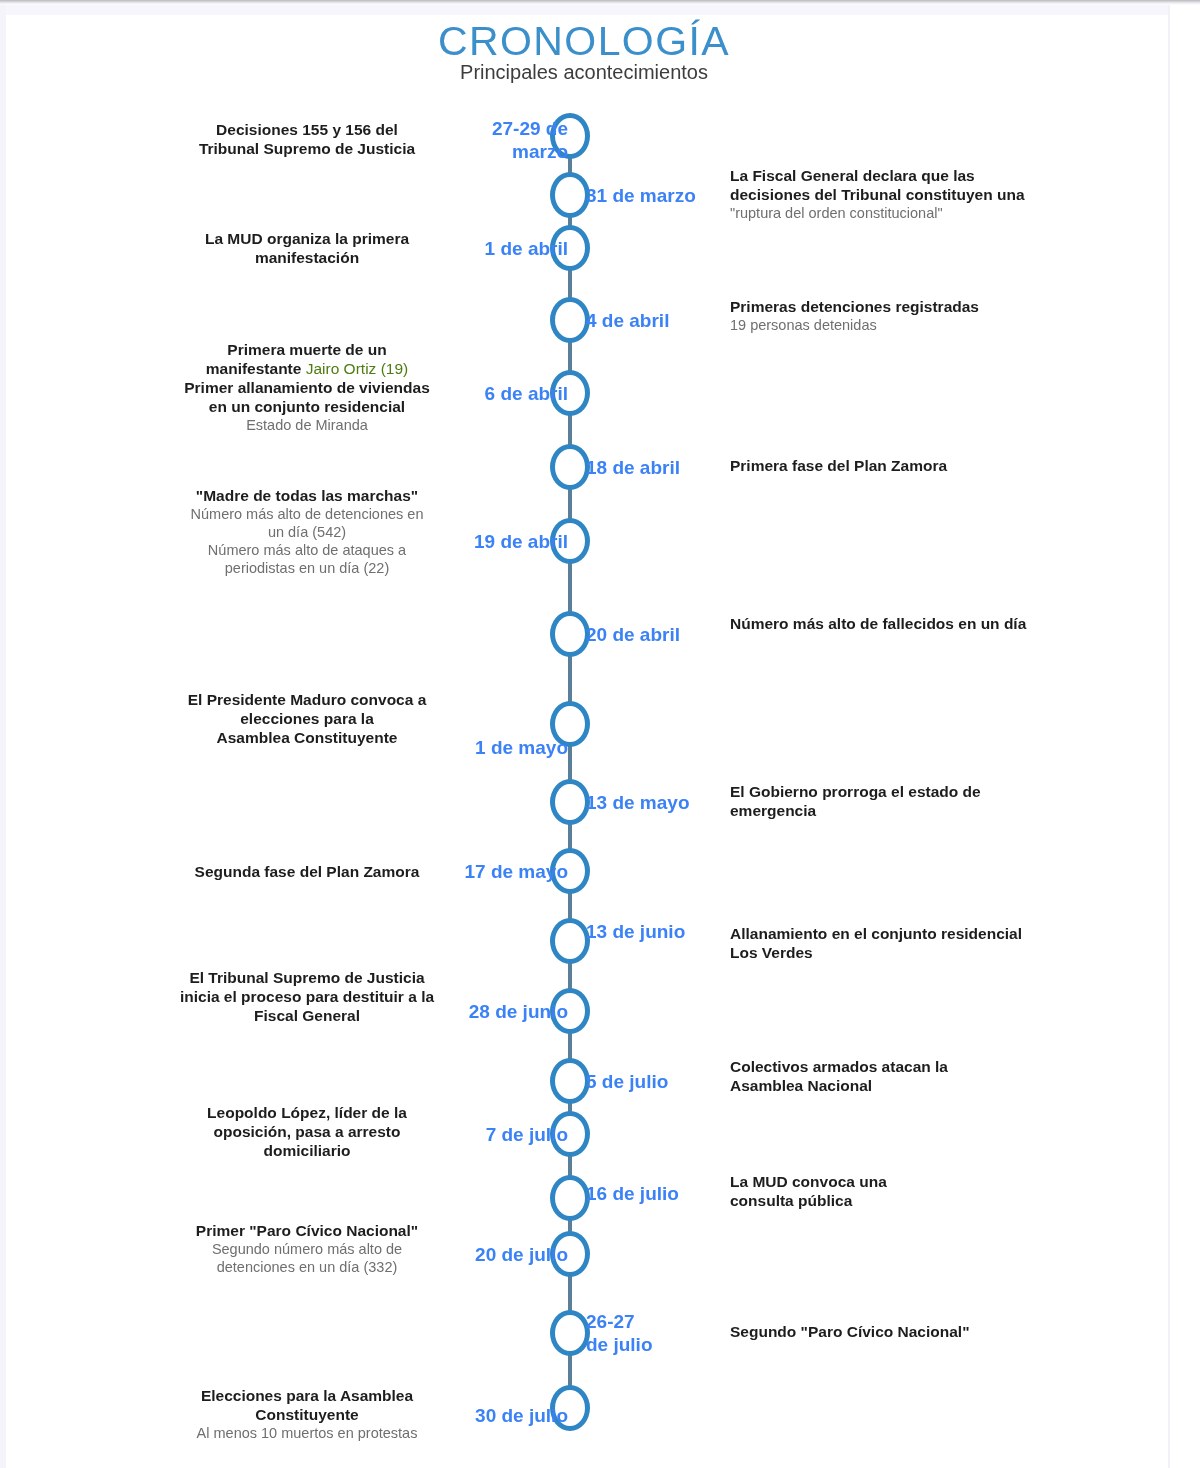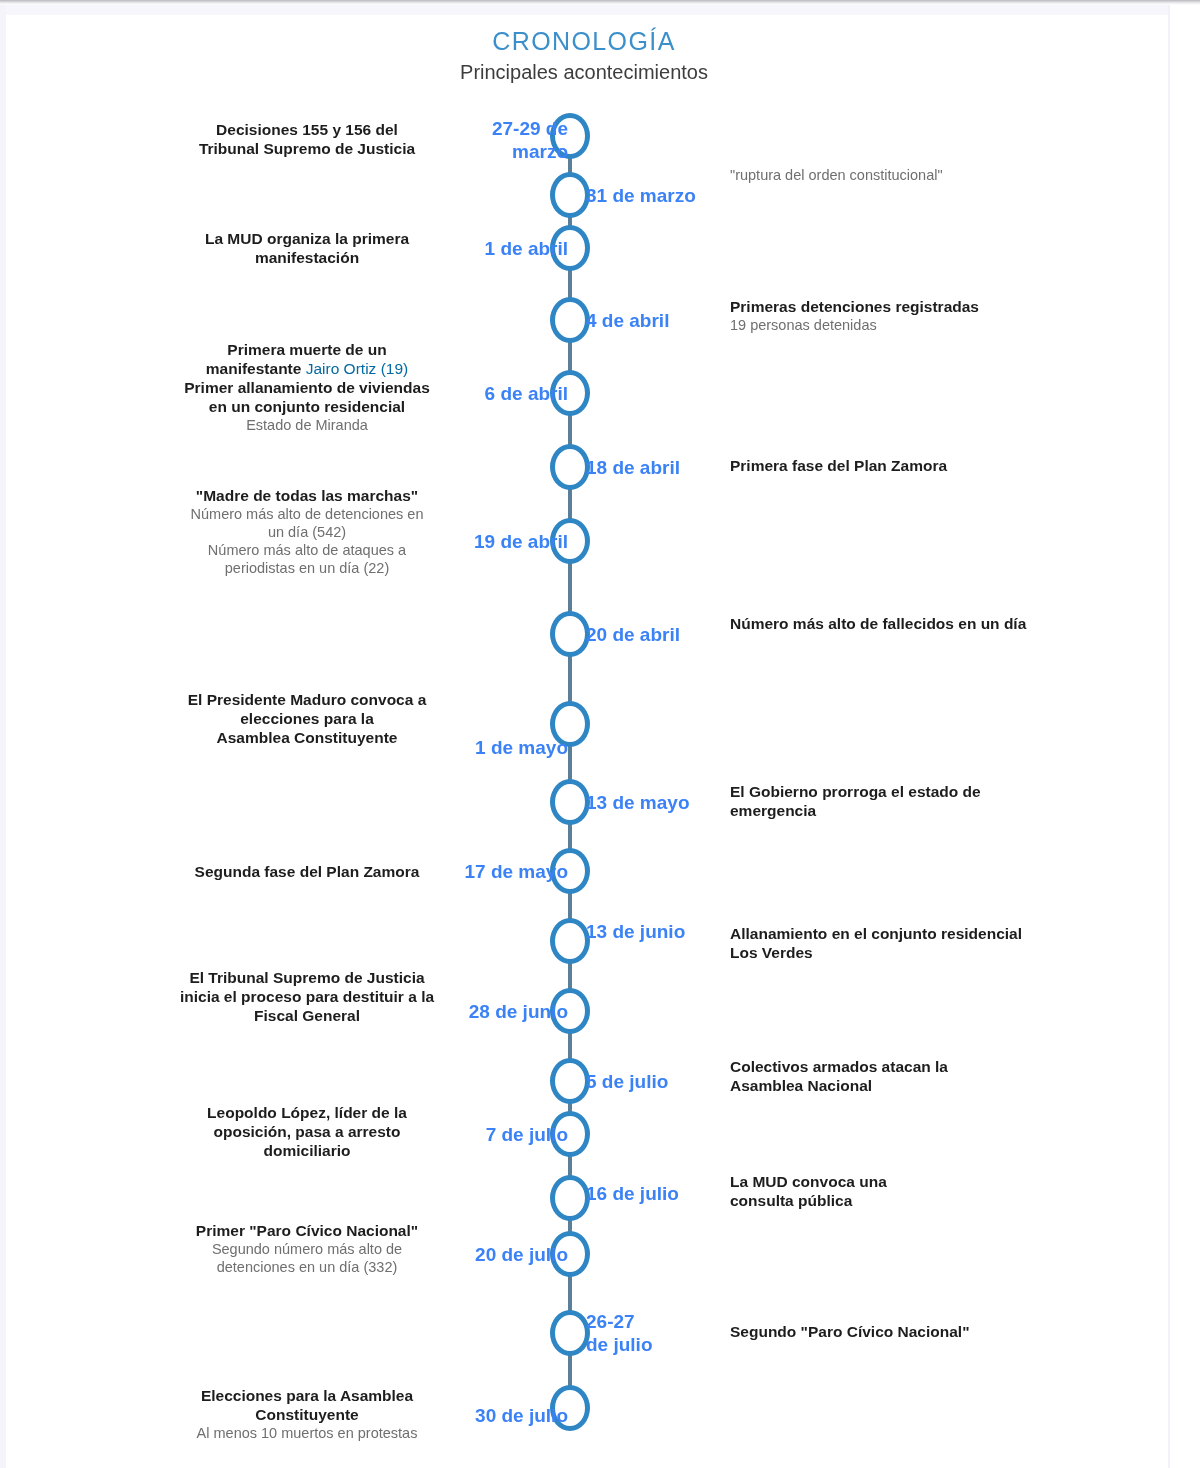--- a/index.html
+++ b/index.html
@@ -17,42 +17,42 @@
            background:#f4f4fa;}
   #page-right-edge{position:absolute;top:5px;right:0;width:30px;height:1463px;
            background:#ffffff;border-left:2px solid #f1f1f7;}
   #page-band{position:absolute;top:5px;left:6px;width:1162px;height:10px;
            background:#f6f6fc;}
 
   #canvas{position:absolute;top:0;left:0;width:1168px;height:1468px;}
 
   
   .header{position:absolute;left:0;top:24px;width:1168px;text-align:center;}
-  .title{color:#3b8fcb;font-size:25px;letter-spacing:1.4px;line-height:34px;
+  .title{color:#3b8fcb;font-size:41px;letter-spacing:1.4px;line-height:34px;
          font-weight:400;}
   .subtitle{color:#3d3d3d;font-size:20px;line-height:24px;margin-top:2px;
          font-weight:400;}
 
   
   .spine{position:absolute;left:568px;top:118px;width:4px;height:1290px;
          background:#5b7f99;}
   .node{position:absolute;left:550px;width:40px;height:46px;
         border:5px solid #2f86c5;border-radius:50%;
         box-sizing:border-box;background:#ffffff;}
   .side{position:absolute;}
   .side.left{right:646px;text-align:center;width:430px;}
   .side.right{left:730px;text-align:left;width:380px;}
   .date{position:absolute;color:#3b82f6;font-weight:bold;font-size:19px;
         line-height:23px;}
   .date.left{right:600px;text-align:right;width:180px;}
   .date.right{left:586px;text-align:left;width:190px;}
 
   .evt-main{color:#1d1d1d;font-weight:bold;font-size:15.5px;line-height:19px;}
   .evt-sub{color:#6f6f6f;font-weight:400;font-size:14.5px;line-height:18px;}
-  .evt-main .inl{color:#0369a1;font-weight:400;}
+  .evt-main .inl{color:#4d7c0f;font-weight:400;}
 </style>
 </head>
 <body>
 
 <div id="top-bar"></div>
 <div id="page-band"></div>
 <div id="page-left-edge"></div>
 <div id="page-right-edge"></div>
 
 <div id="canvas">
@@ -66,20 +66,21 @@
 
   <div id="rows-host">
       <div class="node" style="top: 113px;"></div>
       <div class="date left" style="top: 117px;">27-29 de<br>marzo</div>
       <div class="side left" style="top: 120px;">
         <div class="evt-main">Decisiones 155 y 156 del<br>Tribunal Supremo de Justicia</div>
       </div>
       <div class="node" style="top: 172px;"></div>
       <div class="date right" style="top: 184px;">31 de marzo</div>
       <div class="side right" style="top: 166px;">
+        <div class="evt-main">La Fiscal General declara que las<br>decisiones del Tribunal constituyen una</div>
         <div class="evt-sub">"ruptura del orden constitucional"</div>
       </div>
       <div class="node" style="top: 225px;"></div>
       <div class="date left" style="top: 237px;">1 de abril</div>
       <div class="side left" style="top: 229px;">
         <div class="evt-main">La MUD organiza la primera<br>manifestación</div>
       </div>
       <div class="node" style="top: 297px;"></div>
       <div class="date right" style="top: 309px;">4 de abril</div>
       <div class="side right" style="top: 297px;">

